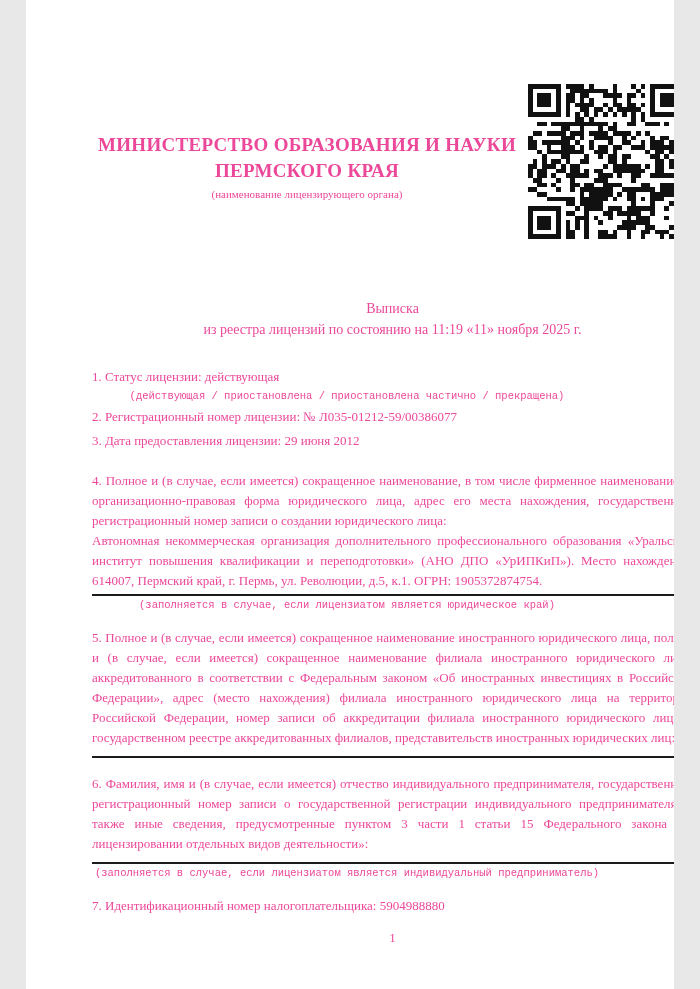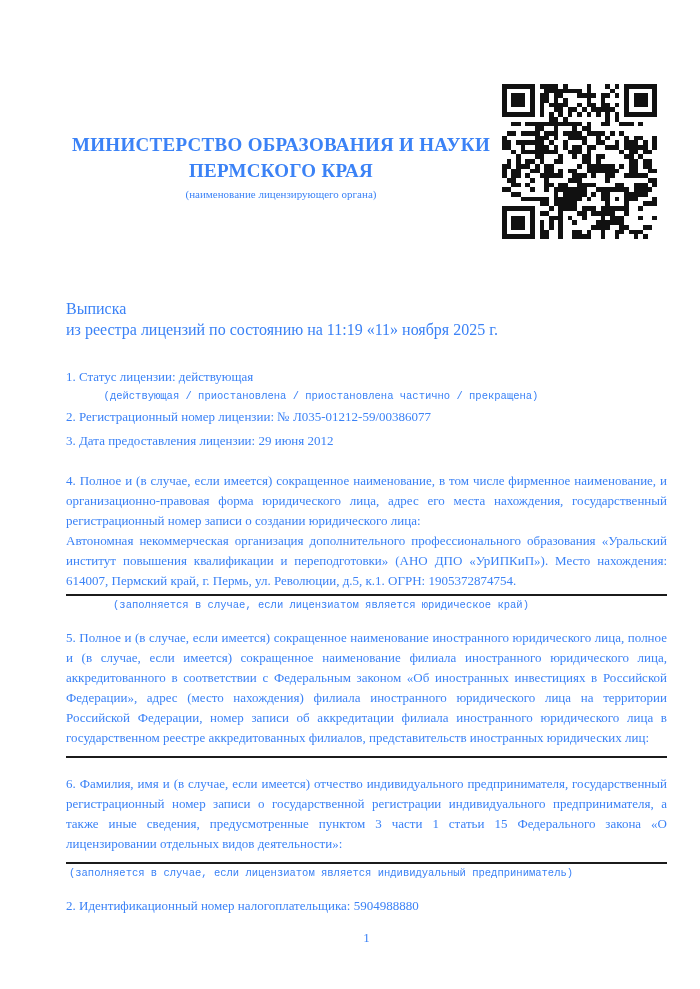--- a/index.html
+++ b/index.html
@@ -1,24 +1,25 @@
 <!DOCTYPE html>
 <html><head>
 <meta charset="utf-8">
 <style>
   html, body { margin: 0; padding: 0; background: #e8e8e8; }
   .page {
     position: relative;
-    width: 700px;
+    width: 616px;
     height: 989px;
     margin: 0 auto;
     background: #ffffff;
-    color: #3b82f6;
+    color: #ec4899;
     font-family: "Liberation Serif", "DejaVu Serif", serif;
     overflow: hidden;
+    padding-left: 32px;
   }
   .content {
     position: absolute;
     left: 66px;
     top: 0;
     width: 601px;
   }
   
   .header-row {
     display: flex;
@@ -46,22 +47,22 @@
   .qr-box {
     width: 155px;
     height: 155px;
     margin-right: 10px;
     flex: 0 0 auto;
   }
   .qr-box svg { display: block; }
   
   .doc-title {
     margin-top: 58px;
-    text-align: left;
-    font-size: 16px;
+    text-align: center;
+    font-size: 14px;
     line-height: 21px;
   }
   
   .field { font-size: 13px; line-height: 20px; }
   .para { text-align: justify; }
   .field-caption {
     width: 510px;
     text-align: center;
     font-size: 10.5px;
     line-height: 14px;
@@ -689,19 +690,19 @@
     </div>
 
     <div class="field mt-p">
       <div class="para">6. Фамилия, имя и (в случае, если имеется) отчество индивидуального предпринимателя, государственный регистрационный номер записи о государственной регистрации индивидуального предпринимателя, а также иные сведения, предусмотренные пунктом 3 части 1 статьи 15 Федерального закона «О лицензировании отдельных видов деятельности»:</div>
       <div class="blank-gap"></div>
       <div class="fill-rule"></div>
       <div class="field-caption">(заполняется в случае, если лицензиатом является индивидуальный предприниматель)</div>
     </div>
 
     <div class="field mt-last">
-      <div>2. Идентификационный номер налогоплательщика: 5904988880</div>
+      <div>7. Идентификационный номер налогоплательщика: 5904988880</div>
     </div>
 
     <div class="page-number">1</div>
 
   </div>
 </div>
 
 </body></html>

